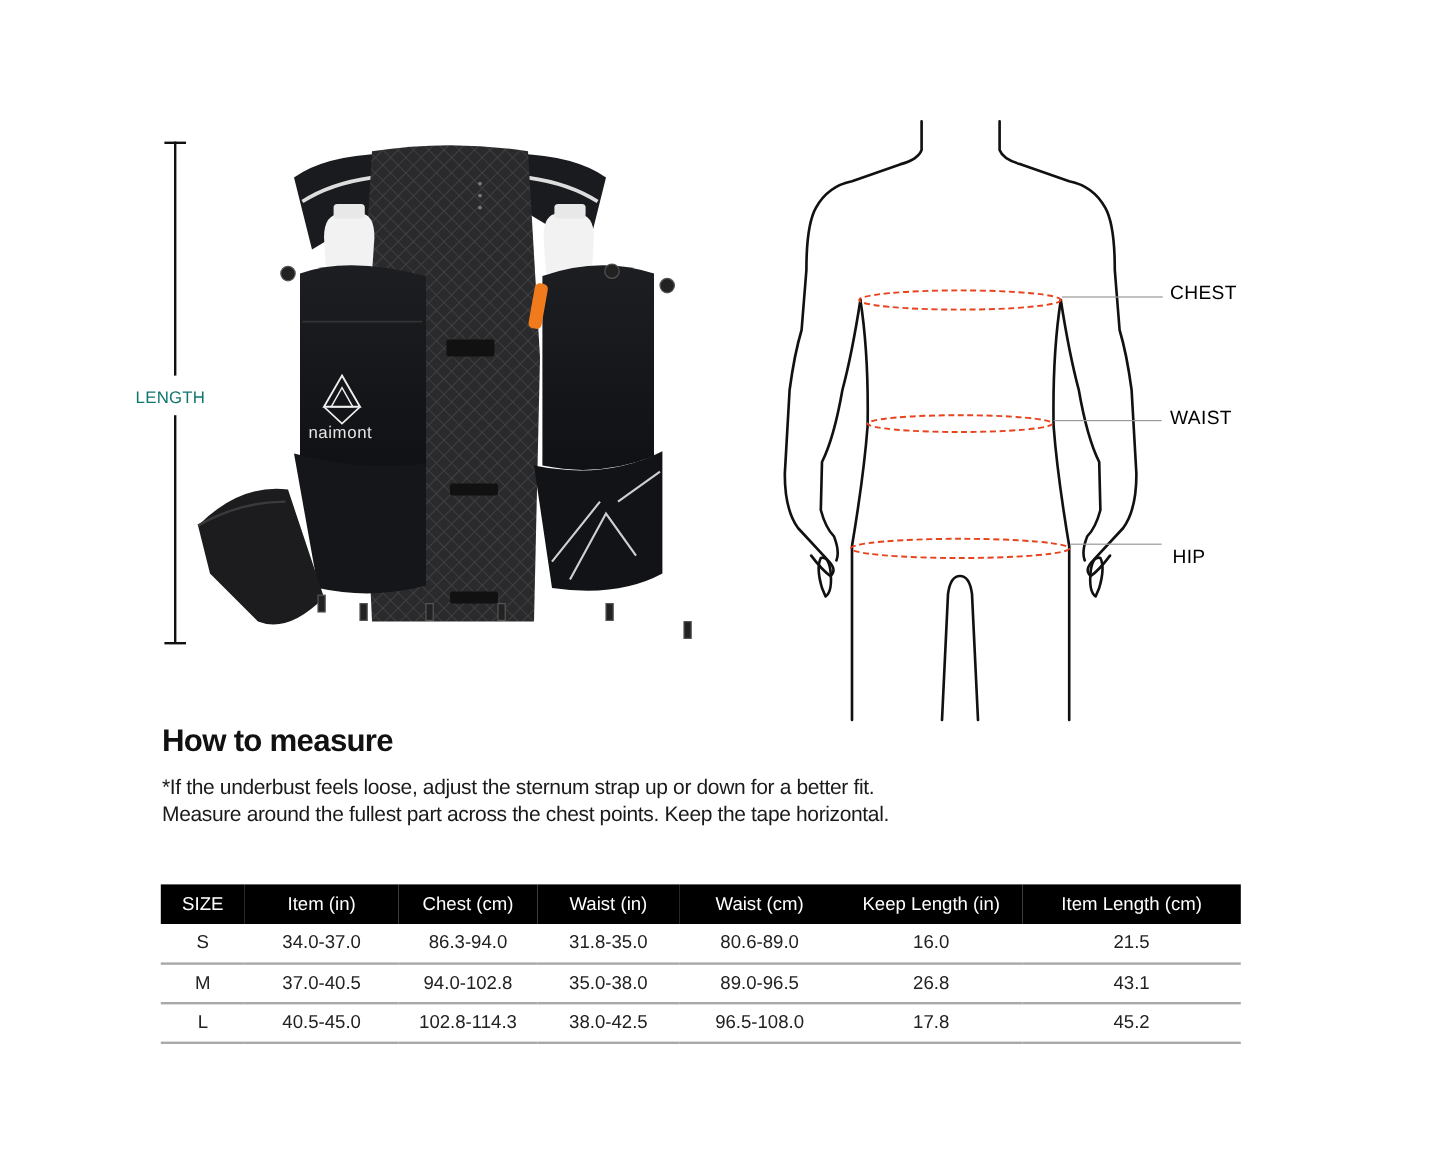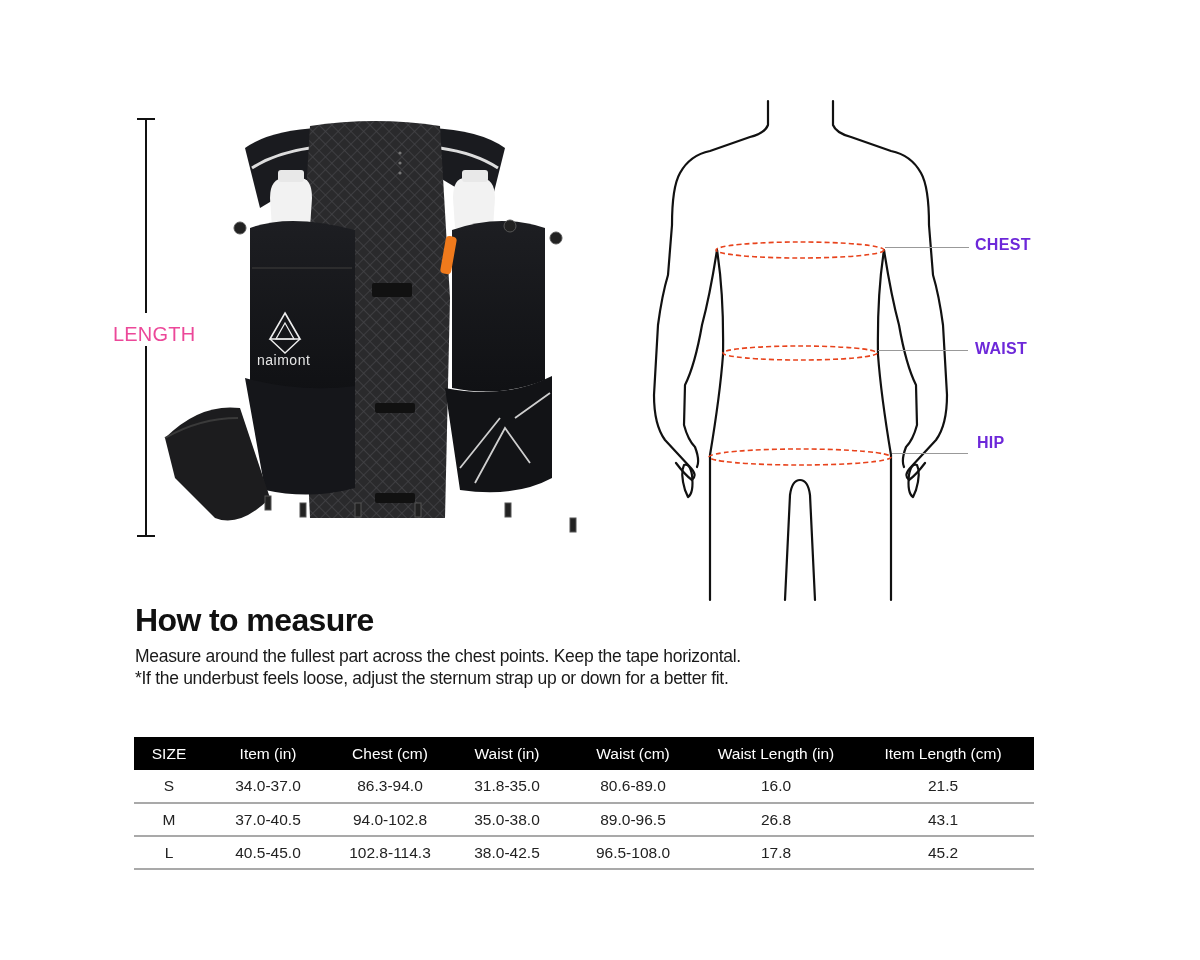--- a/index.html
+++ b/index.html
@@ -8,33 +8,33 @@
 
   .figure-area { position: absolute; left: 0; top: 0; width: 1200px; height: 600px; }
 
   
   .length-line { position: absolute; left: 145px; width: 2px; background: #111; }
   .length-line.top { top: 118px; height: 195px; }
   .length-line.bottom { top: 346px; height: 190px; }
   .length-cap { position: absolute; left: 137px; width: 18px; height: 2px; background: #111; }
   .length-cap.top { top: 118px; }
   .length-cap.bottom { top: 535px; }
-  .length-label { position: absolute; left: 113px; top: 323px; font-size: 20px; letter-spacing: 0.2px; color: #ec4899; }
+  .length-label { position: absolute; left: 113px; top: 323px; font-size: 14px; letter-spacing: 0.2px; color: #0f766e; }
 
   
   .vest { position: absolute; left: 160px; top: 118px; width: 430px; height: 420px; }
 
   
   .body-outline { position: absolute; left: 640px; top: 95px; width: 320px; height: 510px; }
 
-  .measure-label { position: absolute; font-size: 16px; font-weight: bold; color: #6d28d9; letter-spacing: 0.3px; }
+  .measure-label { position: absolute; font-size: 16px; font-weight: normal; color: #000000; letter-spacing: 0.3px; }
   .measure-line { position: absolute; height: 1px; background: #999; }
 
   
-  .how-title { position: absolute; left: 135px; top: 602px; font-size: 32px; font-weight: bold; letter-spacing: -0.6px; color: #111; }
+  .how-title { position: absolute; left: 135px; top: 602px; font-size: 26px; font-weight: bold; letter-spacing: -0.6px; color: #111; }
   .how-desc { position: absolute; left: 135px; top: 645px; font-size: 17.5px; line-height: 22px; color: #1a1a1a; letter-spacing: -0.3px; }
 
   
   .size-table { position: absolute; left: 134px; top: 737px; width: 900px; border-collapse: collapse; }
   .size-table th { background: #000; color: #fff; font-weight: normal; font-size: 15.5px; height: 33px; text-align: center; padding: 0; }
   .size-table td { height: 33px; font-size: 15.5px; text-align: center; color: #222; border-bottom: 2px solid #a9a9a9; padding: 0; }
   .size-table tr:last-child td { border-bottom: 2px solid #a9a9a9; }
   .c0 { width: 70px; } .c1 { width: 128px; } .c2 { width: 116px; } .c3 { width: 118px; }
   .c4 { width: 134px; } .c5 { width: 152px; } .c6 { width: 182px; }
 </style>
@@ -139,38 +139,38 @@
     </g>
   </svg>
 
   <div class="measure-line" style="left:885px; top:247px; width:84px;"></div>
   <div class="measure-label" style="left:975px; top:236px;">CHEST</div>
 
   <div class="measure-line" style="left:878px; top:350px; width:90px;"></div>
   <div class="measure-label" style="left:975px; top:340px;">WAIST</div>
 
   <div class="measure-line" style="left:892px; top:453px; width:76px;"></div>
-  <div class="measure-label" style="left:977px; top:434px;text-align:right;">HIP</div>
+  <div class="measure-label" style="left:977px; top:456px;text-align:right;">HIP</div>
 </div>
 
 <h2 class="how-title">How to measure</h2>
 <div class="how-desc">
+  <p>*If the underbust feels loose, adjust the sternum strap up or down for a better fit.</p>
   <p>Measure around the fullest part across the chest points. Keep the tape horizontal.</p>
-  <p>*If the underbust feels loose, adjust the sternum strap up or down for a better fit.</p>
 </div>
 
 <table class="size-table">
   <thead>
     <tr>
       <th class="c0">SIZE</th>
       <th class="c1">Item (in)</th>
       <th class="c2">Chest (cm)</th>
       <th class="c3">Waist (in)</th>
       <th class="c4">Waist (cm)</th>
-      <th class="c5">Waist Length (in)</th>
+      <th class="c5">Keep Length (in)</th>
       <th class="c6">Item Length (cm)</th>
     </tr>
   </thead>
   <tbody>
     <tr>
       <td>S</td>
       <td>34.0-37.0</td>
       <td>86.3-94.0</td>
       <td>31.8-35.0</td>
       <td>80.6-89.0</td>

